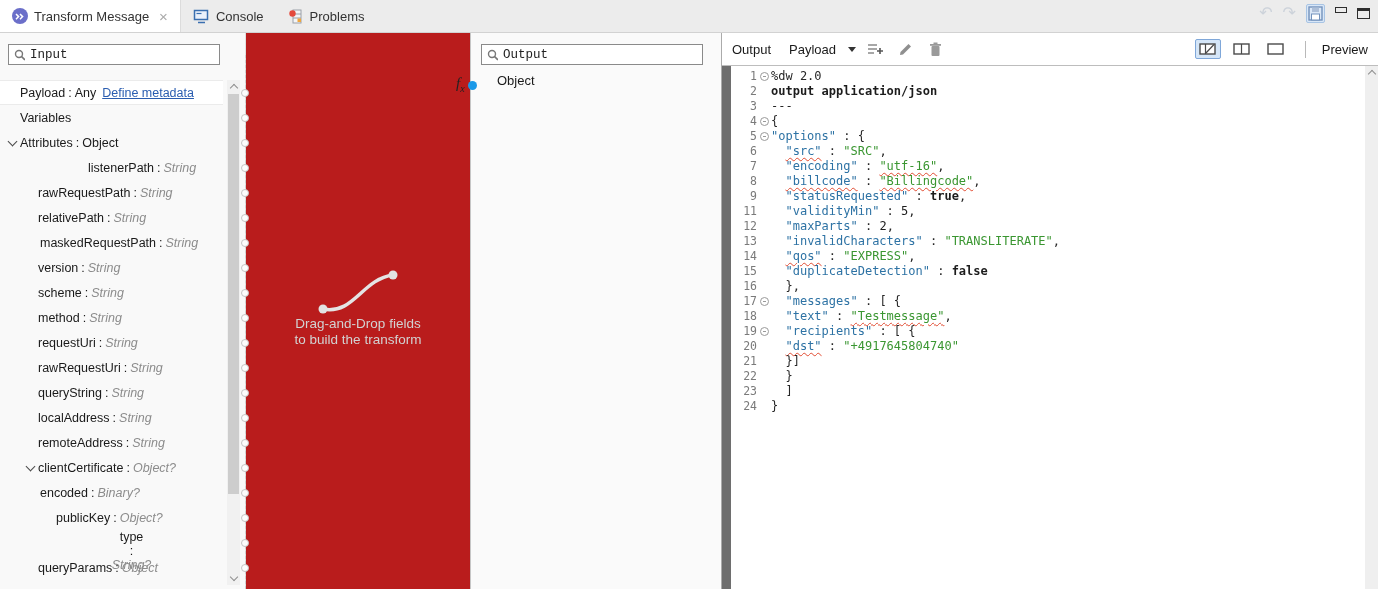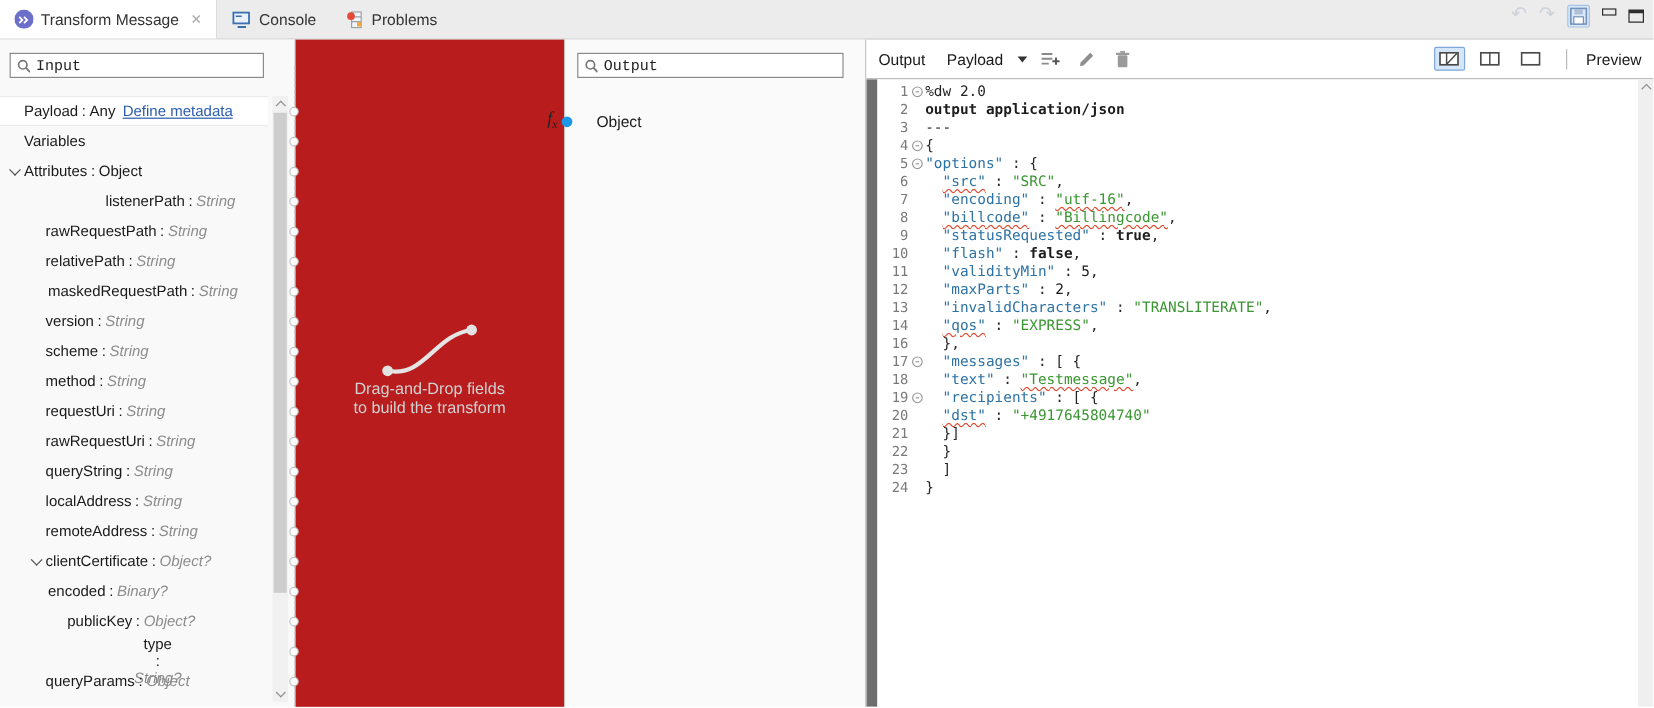--- a/index.html
+++ b/index.html
@@ -40,21 +40,21 @@
   .sarrow span{width:6px;height:6px;border-left:1.5px solid #8f8f8f;border-bottom:1.5px solid #8f8f8f;display:block}
   .up span{transform:rotate(135deg);margin-top:3px}
   .dn span{transform:rotate(-45deg);margin-bottom:3px}
   .vthumb{position:absolute;left:1px;right:1px;top:14px;height:400px;background:#cdcdcd}
   .vscroll .dn{position:absolute;bottom:0;left:0;right:0}
   .rail{position:absolute;right:-1px;top:22px;bottom:0;width:0;border-right:1px dashed #cfcfcf}
   .anchor-dot{position:absolute;left:241px;width:8px;height:8px;border-radius:50%;background:#fdfdfd;border:1px solid #c4c4c4;z-index:3}
   
   .hint{position:absolute;top:283px;left:0;right:0;text-align:center;font-size:13.5px;line-height:16px;color:#d2d2d2}
   
-  .out-node{position:absolute;top:56px;left:0;right:0;height:25px;display:flex;align-items:center;font-size:13px;color:#1a1a1a}
+  .out-node{position:absolute;top:40px;left:0;right:0;height:25px;display:flex;align-items:flex-start;font-size:13px;color:#1a1a1a}
   .out-node .lbl{margin-left:26px}
   .fx{position:absolute;left:-15px;top:2px;font-family:"Liberation Serif","DejaVu Serif",serif;font-style:italic;font-size:15px;color:#222}
   .fx sub{font-size:10px}
   .dot-blue{position:absolute;left:-3px;top:8px;width:9px;height:9px;border-radius:50%;background:#1b99e8}
   
   .ctoolbar{height:33px;flex:none;display:flex;align-items:center;padding:0 10px;gap:8px;border-bottom:1px solid #bdbdbd;font-size:13px;color:#1a1a1a;background:#fff}
   .ctoolbar .plabel{margin-left:10px}
   .caret{width:0;height:0;border-left:4px solid transparent;border-right:4px solid transparent;border-top:5px solid #333;margin-left:4px}
   .tbtn{display:flex;align-items:center;justify-content:center;width:22px;height:20px}
   .spacer{flex:1}
@@ -367,25 +367,25 @@
       <div class="lines" id="code-lines">
           <div class="cline"><span class="lnum">1</span><span class="foldc"><span class="fold"></span></span><span class="ctext"><span class="tk-p">%dw 2.0</span></span></div>
           <div class="cline"><span class="lnum">2</span><span class="foldc"></span><span class="ctext"><span class="tk-kw">output application/json</span></span></div>
           <div class="cline"><span class="lnum">3</span><span class="foldc"></span><span class="ctext"><span class="tk-p">---</span></span></div>
           <div class="cline"><span class="lnum">4</span><span class="foldc"><span class="fold"></span></span><span class="ctext"><span class="tk-p">{</span></span></div>
           <div class="cline"><span class="lnum">5</span><span class="foldc"><span class="fold"></span></span><span class="ctext"><span class="tk-k">"options"</span><span class="tk-p"> : {</span></span></div>
           <div class="cline"><span class="lnum">6</span><span class="foldc"></span><span class="ctext"><span class="tk-p">  </span><span class="tk-k sq">"src"</span><span class="tk-p"> : </span><span class="tk-s">"SRC"</span><span class="tk-p">,</span></span></div>
           <div class="cline"><span class="lnum">7</span><span class="foldc"></span><span class="ctext"><span class="tk-p">  </span><span class="tk-k">"encoding"</span><span class="tk-p"> : </span><span class="tk-s sq">"utf-16"</span><span class="tk-p">,</span></span></div>
           <div class="cline"><span class="lnum">8</span><span class="foldc"></span><span class="ctext"><span class="tk-p">  </span><span class="tk-k sq">"billcode"</span><span class="tk-p"> : </span><span class="tk-s sq">"Billingcode"</span><span class="tk-p">,</span></span></div>
           <div class="cline"><span class="lnum">9</span><span class="foldc"></span><span class="ctext"><span class="tk-p">  </span><span class="tk-k">"statusRequested"</span><span class="tk-p"> : </span><span class="tk-kw">true</span><span class="tk-p">,</span></span></div>
-          <div class="cline"><span class="lnum">10</span><span class="foldc"></span><span class="ctext"><span class="tk-p">  </span><span class="tk-k">"flash"</span><span class="tk-p"> : </span><span class="tk-kw">false</span><span class="tk-p">,</span></span></div>
           <div class="cline"><span class="lnum">11</span><span class="foldc"></span><span class="ctext"><span class="tk-p">  </span><span class="tk-k">"validityMin"</span><span class="tk-p"> : </span><span class="tk-n">5</span><span class="tk-p">,</span></span></div>
           <div class="cline"><span class="lnum">12</span><span class="foldc"></span><span class="ctext"><span class="tk-p">  </span><span class="tk-k">"maxParts"</span><span class="tk-p"> : </span><span class="tk-n">2</span><span class="tk-p">,</span></span></div>
           <div class="cline"><span class="lnum">13</span><span class="foldc"></span><span class="ctext"><span class="tk-p">  </span><span class="tk-k">"invalidCharacters"</span><span class="tk-p"> : </span><span class="tk-s">"TRANSLITERATE"</span><span class="tk-p">,</span></span></div>
           <div class="cline"><span class="lnum">14</span><span class="foldc"></span><span class="ctext"><span class="tk-p">  </span><span class="tk-k sq">"qos"</span><span class="tk-p"> : </span><span class="tk-s">"EXPRESS"</span><span class="tk-p">,</span></span></div>
+          <div class="cline"><span class="lnum">15</span><span class="foldc"></span><span class="ctext"><span class="tk-p">  </span><span class="tk-k">"duplicateDetection"</span><span class="tk-p"> : </span><span class="tk-kw">false</span></span></div>
           <div class="cline"><span class="lnum">16</span><span class="foldc"></span><span class="ctext"><span class="tk-p">  },</span></span></div>
           <div class="cline"><span class="lnum">17</span><span class="foldc"><span class="fold"></span></span><span class="ctext"><span class="tk-p">  </span><span class="tk-k">"messages"</span><span class="tk-p"> : [ {</span></span></div>
           <div class="cline"><span class="lnum">18</span><span class="foldc"></span><span class="ctext"><span class="tk-p">  </span><span class="tk-k">"text"</span><span class="tk-p"> : </span><span class="tk-s sq">"Testmessage"</span><span class="tk-p">,</span></span></div>
           <div class="cline"><span class="lnum">19</span><span class="foldc"><span class="fold"></span></span><span class="ctext"><span class="tk-p">  </span><span class="tk-k">"recipients"</span><span class="tk-p"> : [ {</span></span></div>
           <div class="cline"><span class="lnum">20</span><span class="foldc"></span><span class="ctext"><span class="tk-p">  </span><span class="tk-k sq">"dst"</span><span class="tk-p"> : </span><span class="tk-s">"+4917645804740"</span></span></div>
           <div class="cline"><span class="lnum">21</span><span class="foldc"></span><span class="ctext"><span class="tk-p">  }]</span></span></div>
           <div class="cline"><span class="lnum">22</span><span class="foldc"></span><span class="ctext"><span class="tk-p">  }</span></span></div>
           <div class="cline"><span class="lnum">23</span><span class="foldc"></span><span class="ctext"><span class="tk-p">  ]</span></span></div>
           <div class="cline"><span class="lnum">24</span><span class="foldc"></span><span class="ctext"><span class="tk-p">}</span></span></div>
         </div>

